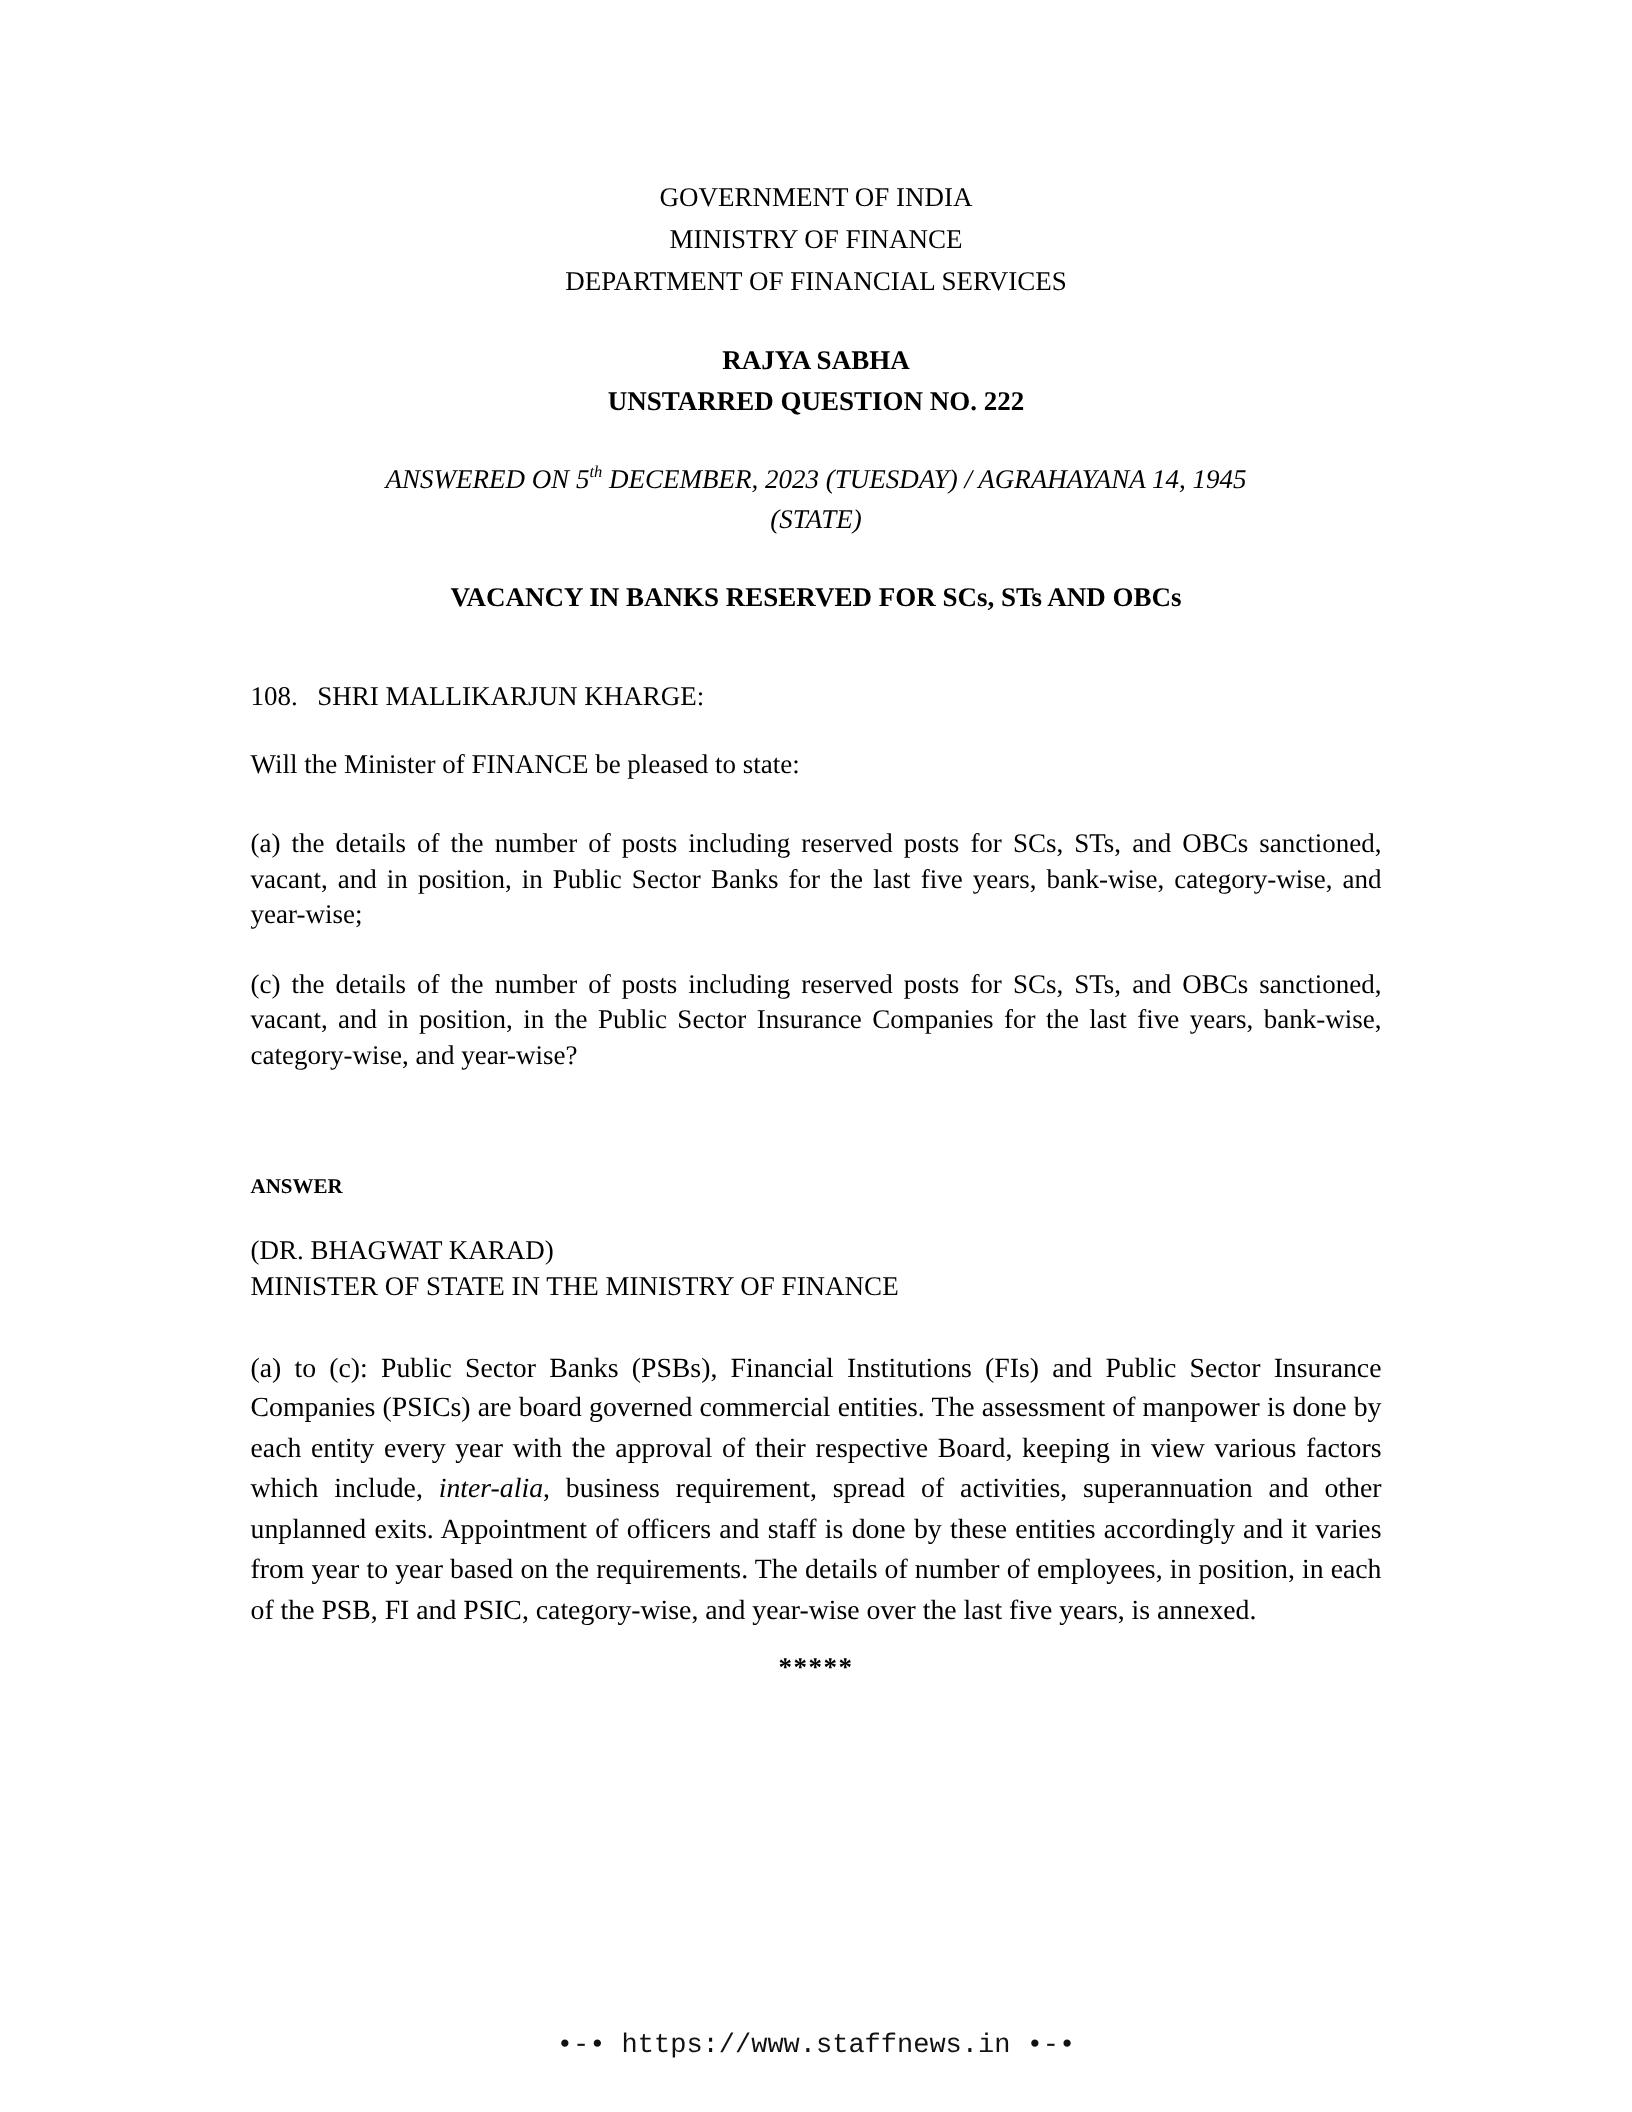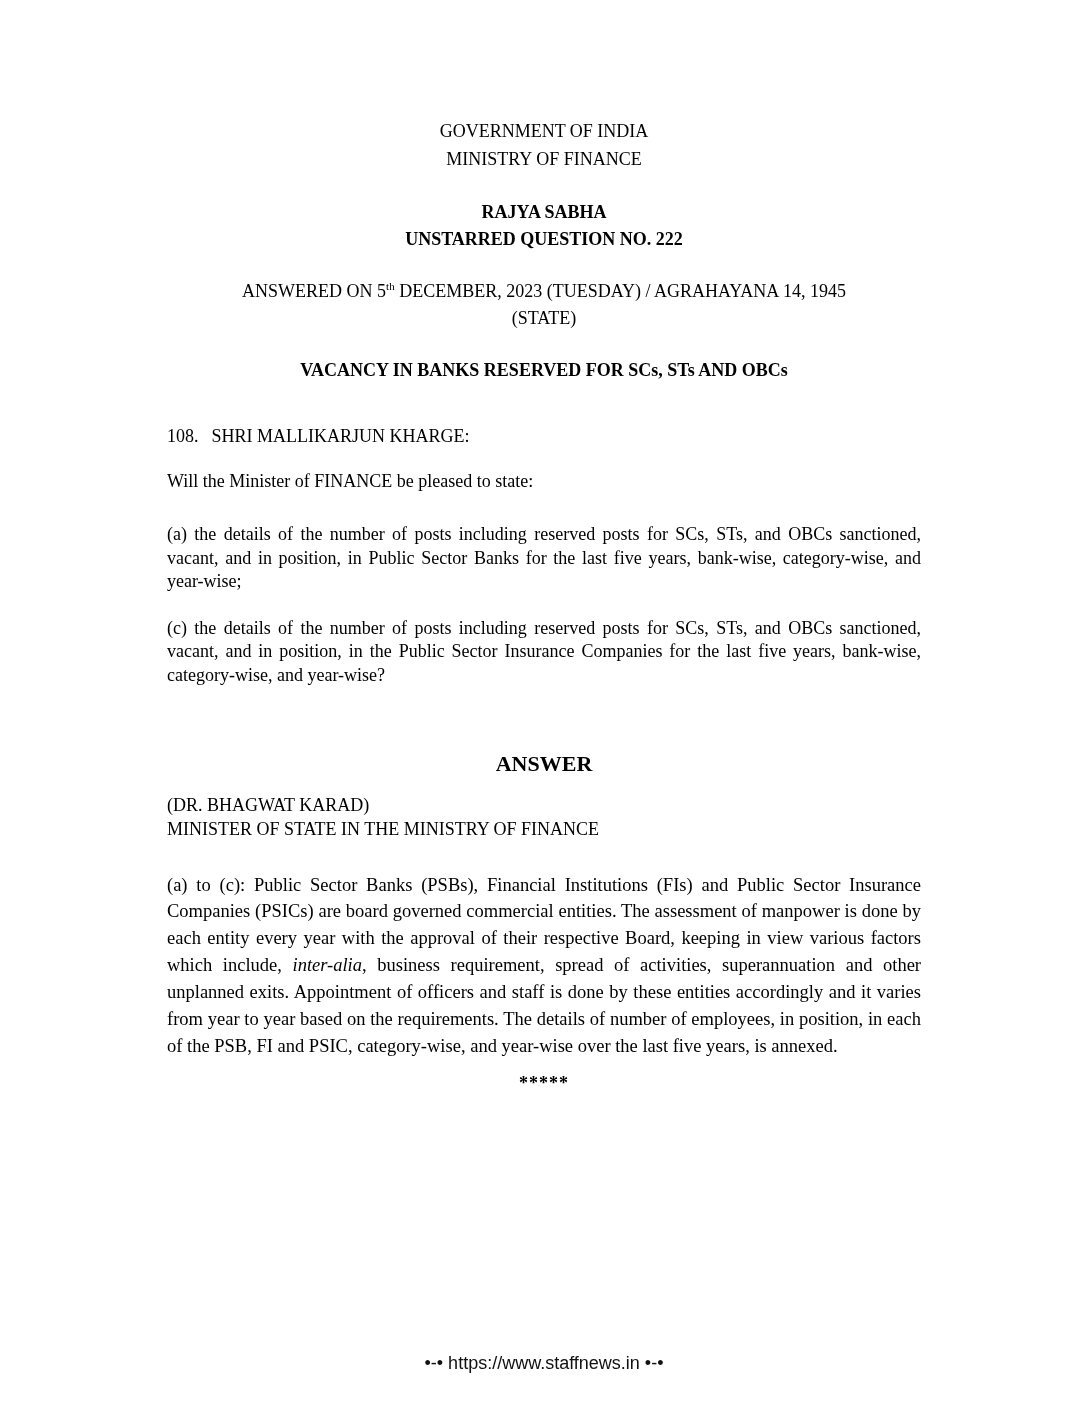--- a/index.html
+++ b/index.html
@@ -27,20 +27,21 @@
   .house-block {
     margin-top: 26px;
     font-size: 18px;
     line-height: 27px;
     font-weight: bold;
   }
   .answered-block {
     margin-top: 25px;
     font-size: 18px;
     line-height: 27px;
+    font-style: italic;
   }
   .answered-block sup {
     font-size: 11px;
     vertical-align: super;
     line-height: 0;
   }
   .subject-title {
     margin-top: 25px;
     font-size: 18px;
     line-height: 27px;
@@ -59,24 +60,23 @@
   }
   .q-part {
     margin-top: 30px;
     font-size: 18px;
     line-height: 23.6px;
     text-align: justify;
   }
   .q-part + .q-part { margin-top: 23px; }
   .answer-heading {
     margin-top: 62px;
-    font-size: 22px;
+    font-size: 14px;
     line-height: 27px;
     font-weight: bold;
-    text-align: center;
   }
   .minister-block {
     margin-top: 16px;
     font-size: 18px;
     line-height: 24px;
   }
   .answer-body {
     margin-top: 31px;
     font-size: 18.5px;
     line-height: 26.9px;
@@ -89,34 +89,35 @@
     font-weight: bold;
     text-align: center;
     letter-spacing: 1px;
   }
   .page-footer {
     position: absolute;
     left: 0;
     right: 0;
     bottom: 34px;
     text-align: center;
-    font-family: Liberation Sans, sans-serif;
+    font-family: Liberation Mono, monospace;
     font-size: 18px;
     color: #111111;
   }
 </style>
 </head>
 <body>
 
 <div class="page">
   <div class="content">
 
     <div class="gov-header centered">
       <div>GOVERNMENT OF INDIA</div>
       <div>MINISTRY OF FINANCE</div>
+      <div>DEPARTMENT OF FINANCIAL SERVICES</div>
     </div>
 
     <div class="house-block centered">
       <div>RAJYA SABHA</div>
       <div>UNSTARRED QUESTION NO. 222</div>
     </div>
 
     <div class="answered-block centered">
       <div><span>ANSWERED ON 5</span><sup>th</sup><span> DECEMBER, 2023 (TUESDAY) / AGRAHAYANA 14, 1945</span></div>
       <div>(STATE)</div>

